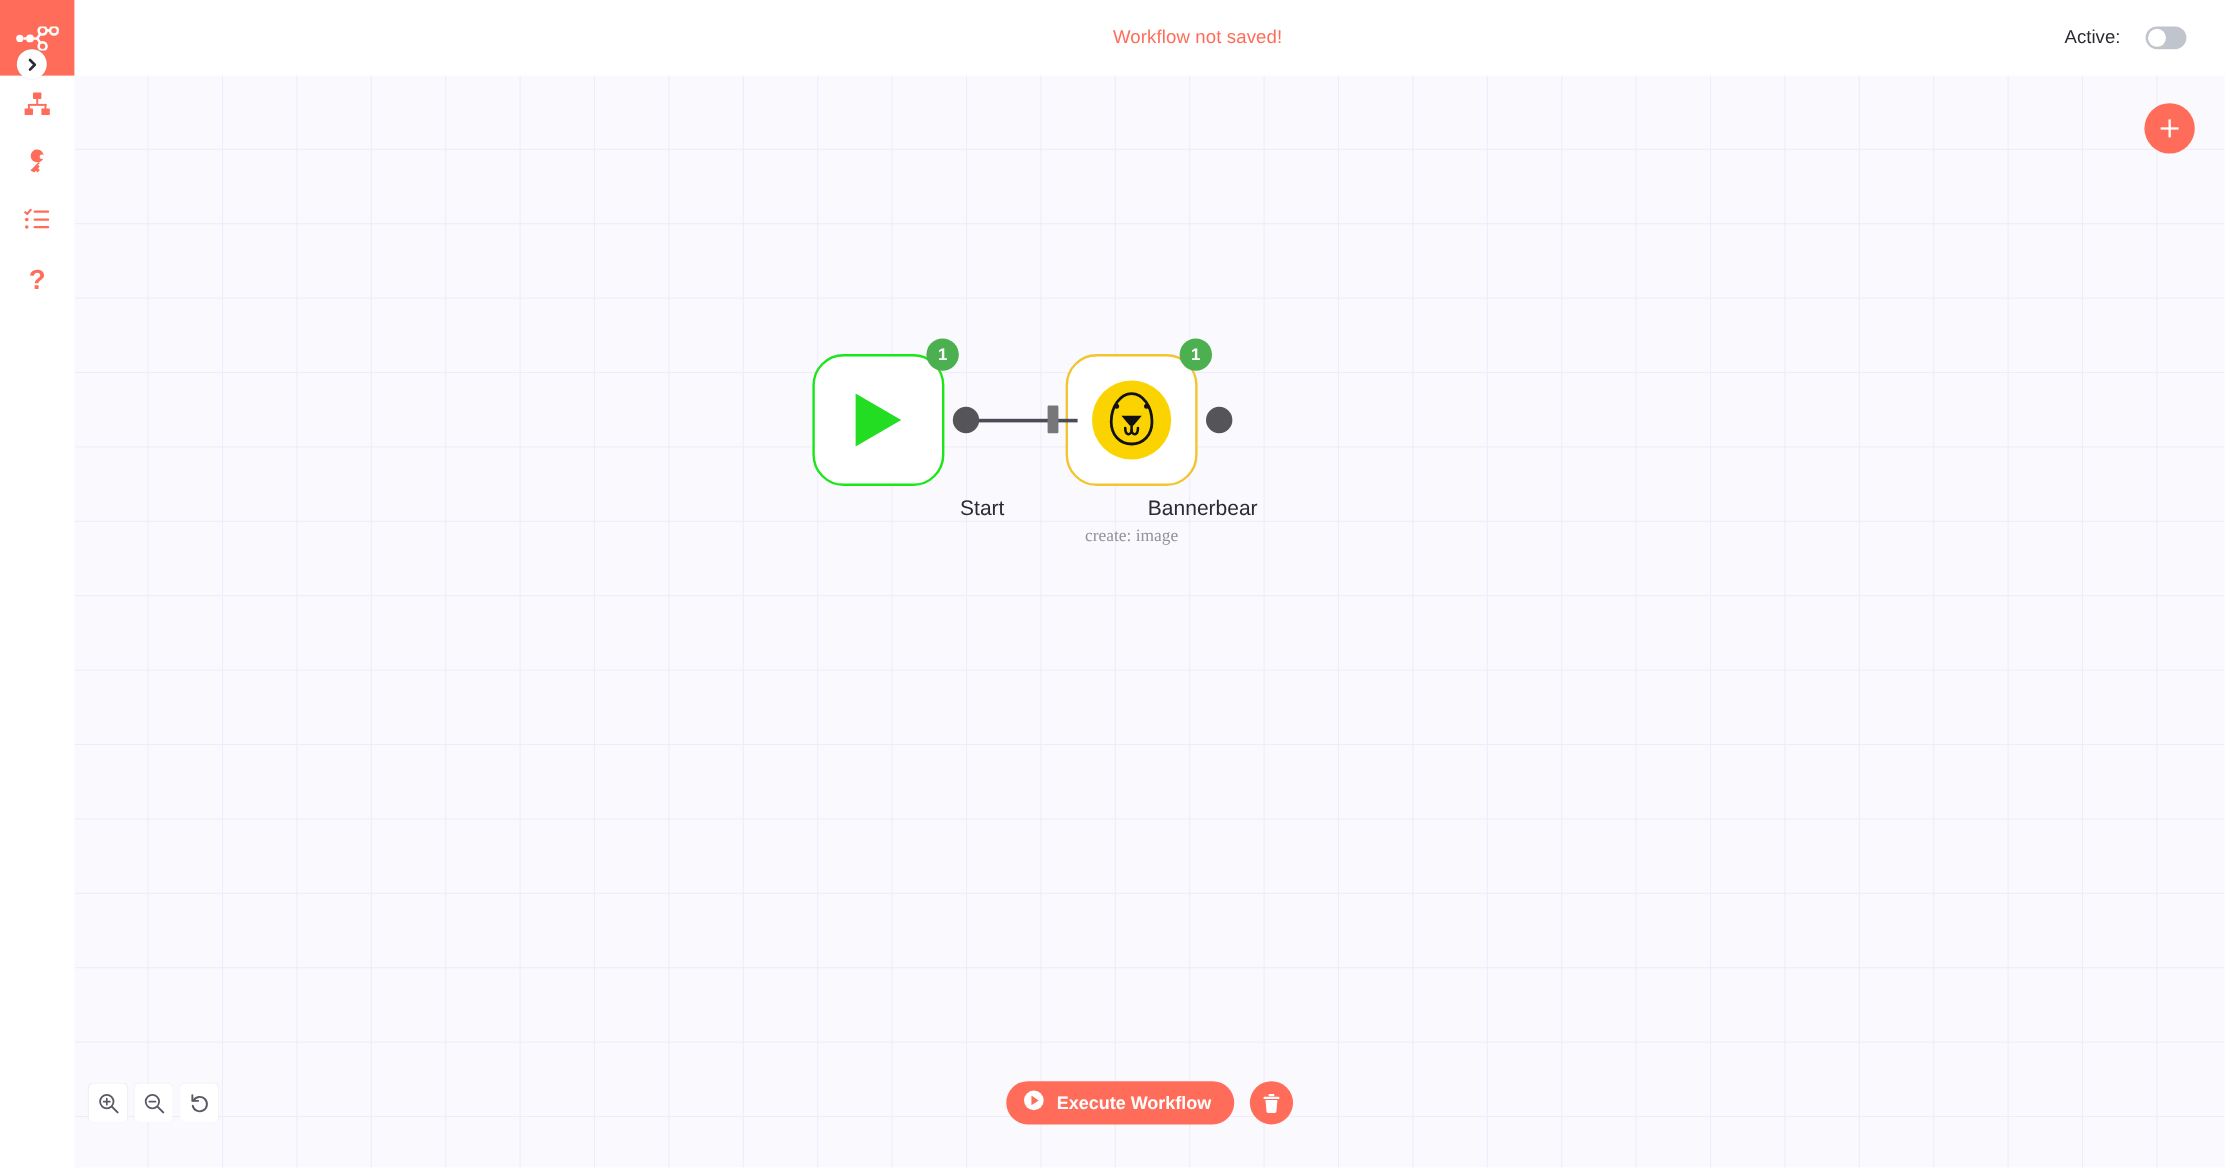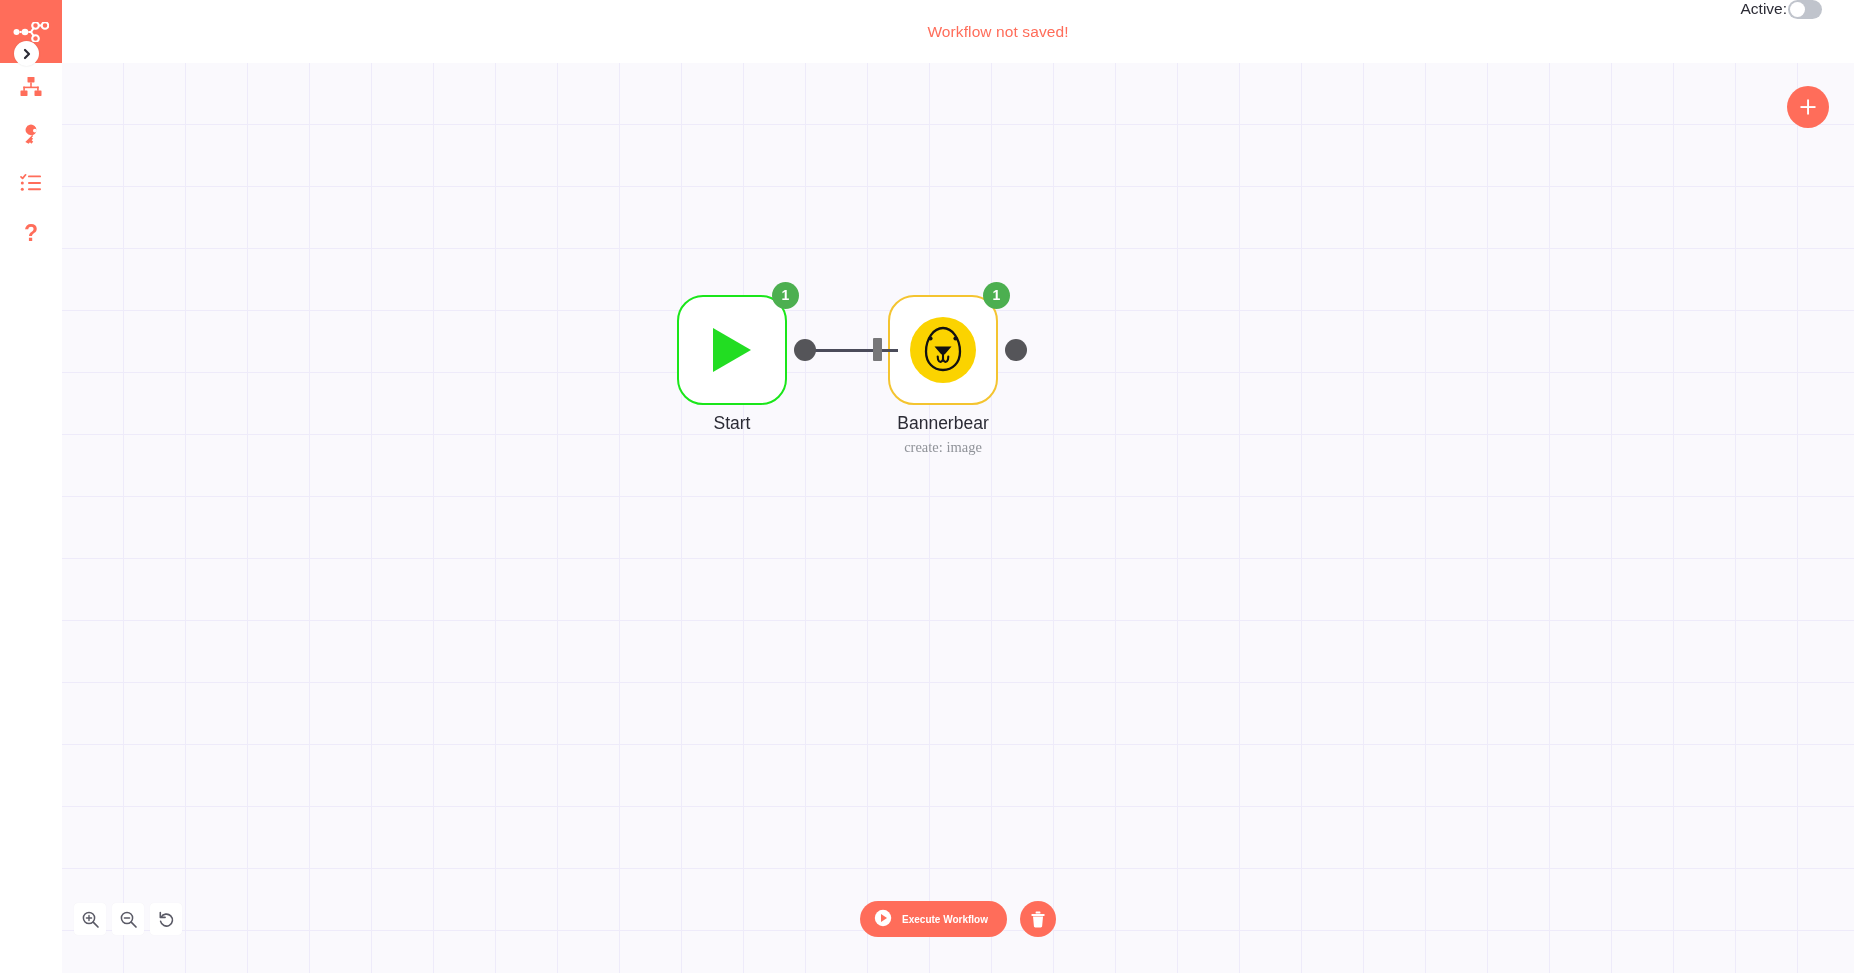--- a/index.html
+++ b/index.html
@@ -41,22 +41,22 @@
     font-size: 15.5px;
     letter-spacing: 0.1px;
     margin-left: 40px;
   }
   .header-active {
     position: absolute;
     right: 32px;
     top: 0;
     height: 63px;
     display: flex;
-    align-items: flex-start;
-    gap: 1px;
+    align-items: center;
+    gap: 21px;
   }
   .active-label {
     font-size: 15.5px;
     color: #2b2b35;
   }
   .toggle {
     position: relative;
     width: 34px;
     height: 19px;
     border-radius: 10px;
@@ -193,21 +193,21 @@
     line-height: 27px;
     text-align: center;
     z-index: 3;
   }
 
   .node-label {
     position: absolute;
     left: -50px;
     top: 118px;
     width: 210px;
-    text-align: center;
+    text-align: right;
     font-size: 17.5px;
     color: #2b2b35;
     white-space: nowrap;
   }
   .node-sublabel {
     position: absolute;
     left: -50px;
     top: 144px;
     width: 210px;
     text-align: center;
@@ -292,21 +292,21 @@
     display: flex;
     align-items: center;
     gap: 10px;
     height: 36px;
     padding: 0 19px 0 14px;
     border-radius: 18px;
     background: #ff6d5a;
     color: #ffffff;
     border: none;
     cursor: pointer;
-    font-size: 10px;
+    font-size: 15px;
     font-weight: 700;
     font-family: "Liberation Sans", sans-serif;
   }
   .trash-btn {
     width: 36px;
     height: 36px;
     border-radius: 50%;
     background: #ff6d5a;
     border: none;
     cursor: pointer;

